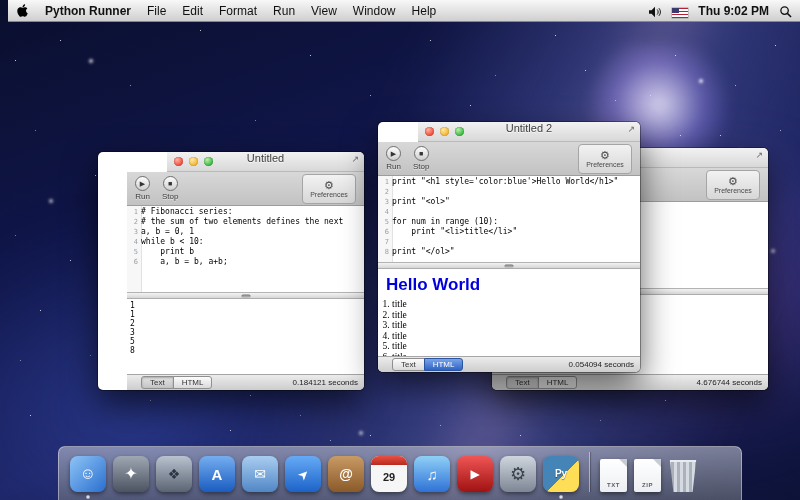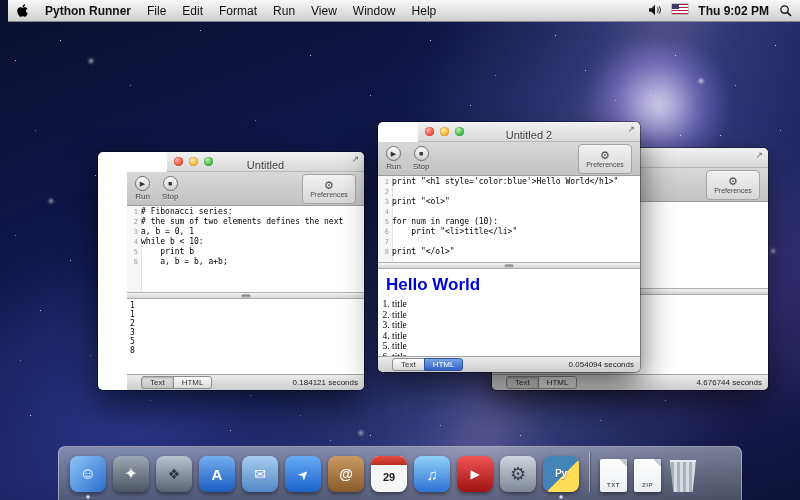--- a/index.html
+++ b/index.html
@@ -34,35 +34,35 @@
 
   
   .menubar{position:absolute;top:0;left:8px;right:0;height:22px;z-index:50;display:flex;align-items:center;
     justify-content:space-between;padding:0 8px;background:linear-gradient(#f8f8f8,#cfcfcf);
     border-bottom:1px solid #878787;font-size:12px;color:#111;}
   .mb-left{display:flex;align-items:center;gap:16px;}
   .apple{display:inline-flex;width:13px;height:15px;align-items:center;}
   .apple svg{width:13px;height:15px;fill:#000;}
   .mb-app{font-weight:bold;}
   .mb-item{cursor:default;}
-  .mb-right{display:flex;align-items:flex-start;gap:10px;}
+  .mb-right{display:flex;align-items:flex-end;gap:10px;}
   .mb-icon svg{display:block;}
   .flag{width:16px;height:10px;position:relative;background:repeating-linear-gradient(#b22234 0 1.5px,#fff 1.5px 3px);box-shadow:0 0 0 0.5px #999;}
   .flag::after{content:"";position:absolute;left:0;top:0;width:7px;height:5px;background:#3c3b6e;}
   .mb-clock{font-weight:bold;font-size:12px;}
 
   
   .window{position:absolute;display:flex;flex-direction:column;border-radius:5px;overflow:hidden;
     background:#fff;box-shadow:0 14px 34px rgba(0,0,0,.62),0 0 0 1px rgba(0,0,0,.35);}
   .win-left{left:98px;top:152px;width:266px;height:238px;z-index:20;padding-left:29px;}
   .win-front{left:378px;top:122px;width:262px;height:250px;z-index:30;}
   .win-right{left:492px;top:148px;width:276px;height:242px;z-index:10;}
 
   .titlebar{height:20px;min-height:20px;position:relative;background:linear-gradient(#f2f2f2,#d8d8d8);
-    border-bottom:1px solid #b9b9b9;display:flex;align-items:flex-end;justify-content:center;margin-left:40px;}
+    border-bottom:1px solid #b9b9b9;display:flex;align-items:flex-start;justify-content:center;margin-left:40px;}
   .lights{position:absolute;left:7px;top:0;bottom:0;display:flex;align-items:center;gap:6px;}
   .light{width:9px;height:9px;border-radius:50%;display:inline-block;}
   .light.red{background:radial-gradient(circle at 35% 30%,#ffb3a6,#ee4b38 70%);box-shadow:inset 0 0 1px #90210f;}
   .light.yellow{background:radial-gradient(circle at 35% 30%,#ffe9a8,#f5b32c 70%);box-shadow:inset 0 0 1px #8f6308;}
   .light.green{background:radial-gradient(circle at 35% 30%,#bdf0b0,#37b63e 70%);box-shadow:inset 0 0 1px #1c6b1f;}
   .wtitle{font-size:11px;color:#404040;text-shadow:0 1px 0 rgba(255,255,255,.7);}
   .fsbtn{position:absolute;right:5px;top:3px;font-size:9px;color:#6b6b6b;line-height:1;}
 
   .toolbar{height:34px;min-height:34px;display:flex;align-items:center;gap:12px;padding:0 8px;
     background:linear-gradient(#d8d8d8,#c2c2c2);border-bottom:1px solid #9d9d9d;}

